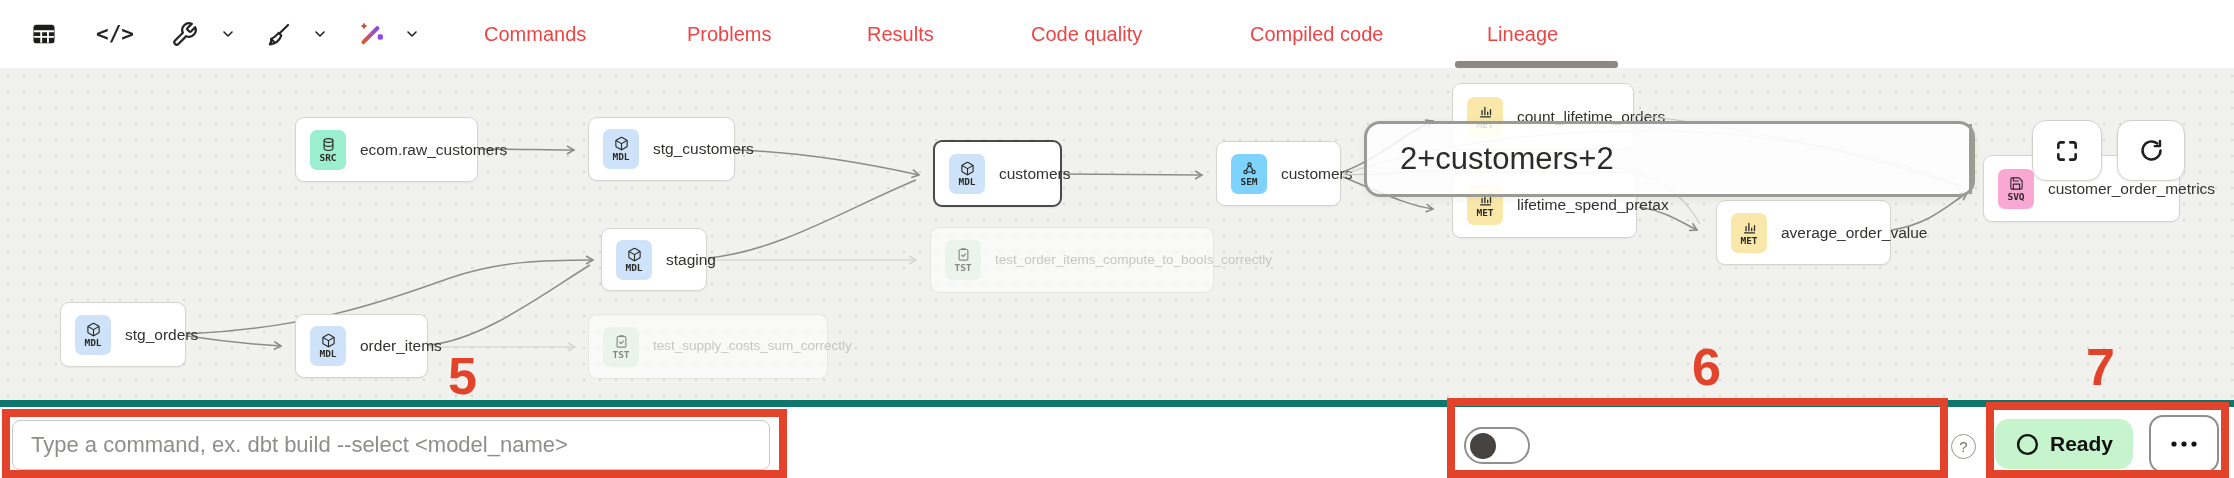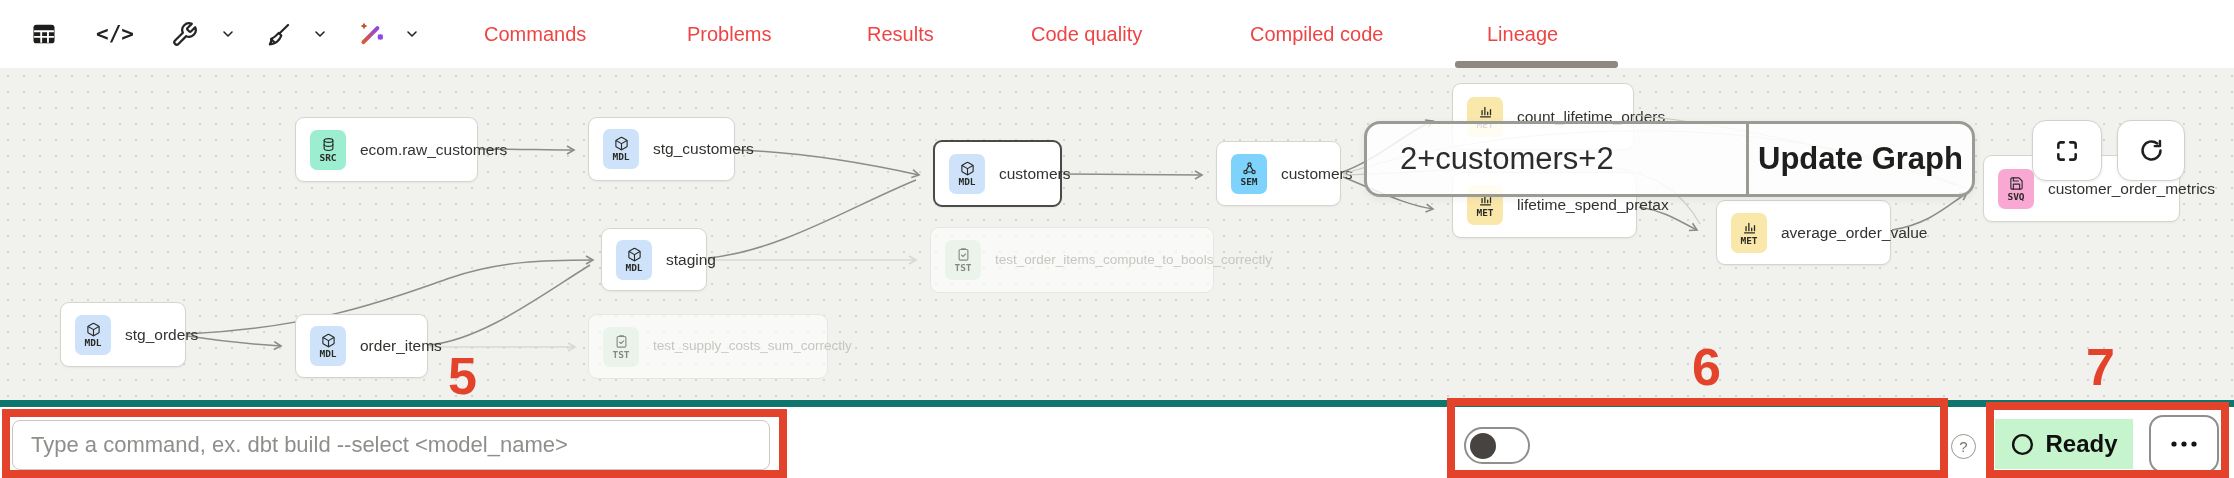--- a/index.html
+++ b/index.html
@@ -62,23 +62,23 @@
     font-size:22px;color:#333;background:#fff;}
   .cmd-input::placeholder{color:#8e8e8a;}
   .toggle{position:absolute;left:1464px;top:20px;width:66px;height:37px;box-sizing:border-box;
     border:2px solid #8f8f8b;border-radius:19px;background:#fff;cursor:pointer;}
   .toggle-knob{position:absolute;left:4px;top:3.5px;width:26px;height:26px;border-radius:50%;background:#474340;}
   .defer-label{position:absolute;left:1597px;top:0;height:78px;display:flex;align-items:center;
     font-size:23px;font-weight:600;color:#3a3a37;white-space:nowrap;}
   .help{position:absolute;left:1951px;top:27px;width:25px;height:25px;box-sizing:border-box;
     border:1.6px solid #97978f;border-radius:50%;display:flex;align-items:center;justify-content:center;
     font-size:15px;color:#77776f;cursor:pointer;}
-  .ready{position:absolute;left:1995px;top:12px;width:138px;height:50px;border:none;border-radius:0;
+  .ready{position:absolute;left:1995px;top:12px;width:138px;height:50px;border:none;border-radius:14px;
     display:flex;align-items:center;justify-content:center;gap:10px;font-family:inherit;
-    font-size:24px;font-weight:600;color:#101010;cursor:pointer;}
+    font-size:21px;font-weight:600;color:#101010;cursor:pointer;}
   .more{position:absolute;left:2149px;top:8px;width:70px;height:58px;box-sizing:border-box;background:#fff;
     border:2px solid #8f8f92;border-radius:14px;display:flex;align-items:center;justify-content:center;cursor:pointer;}
 
   
   .anno-box{position:absolute;box-sizing:border-box;border-style:solid;border-width:8px;z-index:8;pointer-events:none;}
   .anno-num{position:absolute;font-size:52px;font-weight:700;z-index:8;pointer-events:none;
     font-family:"Liberation Sans",sans-serif;}
 </style>
 </head>
 <body>
@@ -315,21 +315,20 @@
     </div>
   <svg id="edges-top" class="edge-layer" viewBox="0 0 2234 478">
       <path d="M1343,174 C1560,105 1820,125 1965,188" fill="none" stroke="#cbcbc6" stroke-width="1.1"></path>
       <path d="M1343,175 C1540,170 1650,135 1700,224" fill="none" stroke="#cbcbc6" stroke-width="1.1"></path>
       <path d="M1635,115 C1760,128 1890,162 1958,186" fill="none" stroke="#cbcbc6" stroke-width="1.1"></path>
     </svg>
 
   <div class="overlay">
     <div class="overlay-query">2+customers+2</div>
     <div class="overlay-divider"></div>
-    <button class="overlay-btn">Update Graph</button>
   </div>
 
   <button class="float-btn" id="fit-btn">
     <svg width="26" height="26" viewBox="0 0 24 24" fill="none" stroke="#1f1f1d" stroke-width="2.4" stroke-linecap="round">
       <path d="M4 9V6.2A2.2 2.2 0 0 1 6.2 4H9M15 4h2.8A2.2 2.2 0 0 1 20 6.2V9M20 15v2.8a2.2 2.2 0 0 1-2.2 2.2H15M9 20H6.2A2.2 2.2 0 0 1 4 17.8V15"></path>
     </svg>
   </button>
   <button class="float-btn" id="refresh-btn">
     <svg width="27" height="27" viewBox="0 0 24 24" fill="none" stroke="#1f1f1d" stroke-width="2.2" stroke-linecap="round" stroke-linejoin="round">
       <path d="M20 12a8 8 0 1 1-2.9-6.2"></path>

